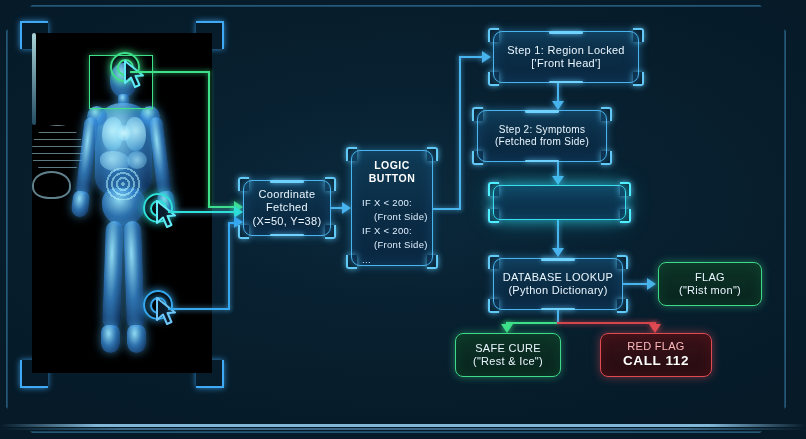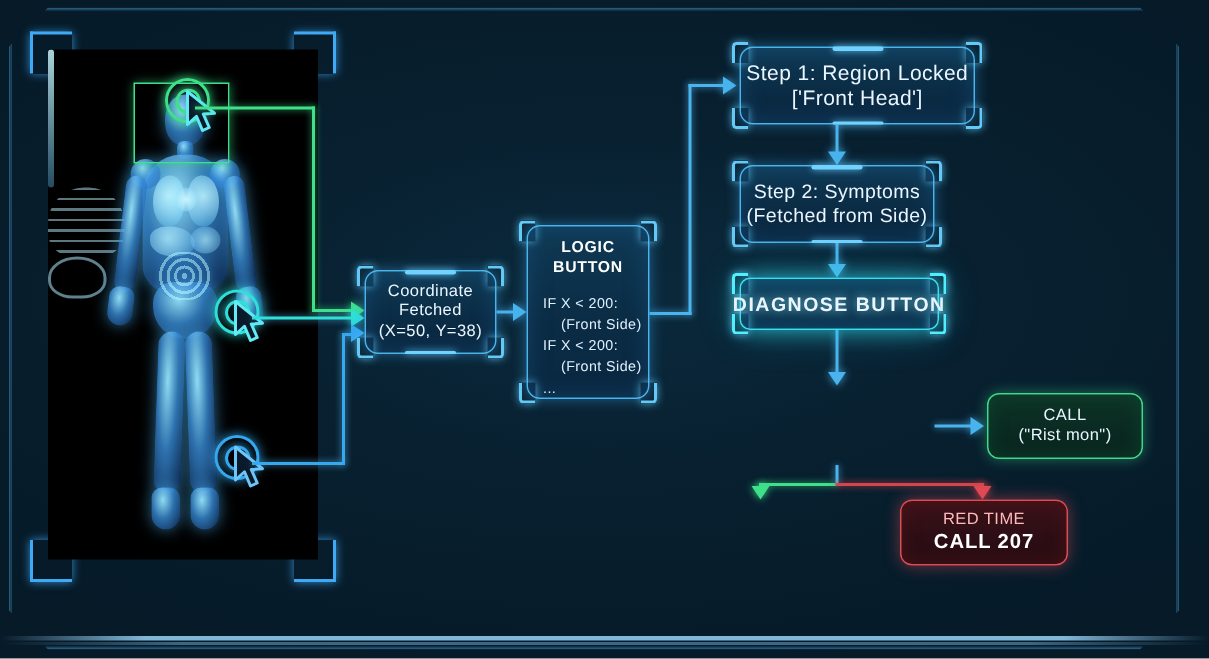--- a/index.html
+++ b/index.html
@@ -101,22 +101,22 @@
   .sb-tr{right:-6px;top:-4px;height:12px;border-left:none;border-bottom:none;border-radius:0 3px 0 0;}
   .sb-br{right:-6px;bottom:-4px;height:12px;border-left:none;border-top:none;border-radius:0 0 3px 0;}
 
   #n-coord{left:243px;top:180px;width:88px;height:56px;font-size:11px;}
   #n-router{left:351px;top:150px;width:82px;height:116px;align-items:flex-start;justify-content:flex-start;padding:8px 0 0 0;}
   #router-title{font-size:10.5px;font-weight:bold;letter-spacing:.5px;color:#ffffff;width:100%;text-align:center;}
   #router-rule{width:62px;height:1px;background:rgba(130,205,245,.65);margin:5px auto 6px auto;}
   #router-body{font-size:9.5px;color:#dff0ff;text-align:left;padding-left:10px;line-height:1.5;width:100%;box-sizing:border-box;}
   #router-body .ind{padding-left:12px;}
 
-  #n-step1{left:493px;top:31px;width:157px;height:52px;font-size:14px;}
-  #n-step2{left:493px;top:110px;width:130px;height:52px;font-size:13px;}
+  #n-step1{left:493px;top:31px;width:146px;height:52px;font-size:11px;}
+  #n-step2{left:477px;top:110px;width:130px;height:52px;font-size:10px;}
   #n-db{left:493px;top:258px;width:130px;height:52px;font-size:11px;}
 
   #n-diag{left:493px;top:185px;width:133px;height:35px;font-size:13px;font-weight:bold;letter-spacing:1px;
     background:linear-gradient(180deg,#10445f 0%,#0c3450 60%,#0b2e47 100%);
     border:1.8px solid #36e0f0;border-radius:7px;
     box-shadow:0 0 14px rgba(50,220,240,.7),0 0 26px rgba(40,190,220,.35),inset 0 0 14px rgba(20,110,150,.55);
     text-shadow:0 0 7px rgba(150,245,255,.85);}
 
   .green-node{
     background:linear-gradient(180deg,#0d3326 0%,#0a2a21 60%,#09251d 100%);
@@ -294,28 +294,41 @@
     <span class="side-brk sb-br"></span>
     <span class="ln">Step 2: Symptoms</span>
     <span class="ln">(Fetched from Side)</span>
   </div>
 
   <div class="node" id="n-diag">
     <span class="side-brk sb-tl" style="border-color:#4ef0ff;"></span>
     <span class="side-brk sb-bl" style="border-color:#4ef0ff;"></span>
     <span class="side-brk sb-tr" style="border-color:#4ef0ff;"></span>
     <span class="side-brk sb-br" style="border-color:#4ef0ff;"></span>
-    <span class="ln">DIAGNOSE BUTTON</span>
-  </div>
-
+  </div>
+
+  <div class="node blue-node" id="n-db">
+    <span class="brk brk-t"></span>
+    <span class="brk brk-b"></span>
+    <span class="side-brk sb-tl"></span>
+    <span class="side-brk sb-bl"></span>
+    <span class="side-brk sb-tr"></span>
+    <span class="side-brk sb-br"></span>
+    <span class="ln">DATABASE LOOKUP</span>
+    <span class="ln">(Python Dictionary)</span>
+  </div>
 
   <div class="node green-node" id="n-time">
-    <span class="ln">CALL</span>
+    <span class="ln">FLAG</span>
     <span class="ln">("Rist mon")</span>
   </div>
 
+  <div class="node green-node" id="n-safe">
+    <span class="ln">SAFE CURE</span>
+    <span class="ln">("Rest &amp; Ice")</span>
+  </div>
 
   <div class="node" id="n-red">
-    <span class="ln small">RED TIME</span>
-    <span class="ln big">CALL 207</span>
+    <span class="ln small">RED FLAG</span>
+    <span class="ln big">CALL 112</span>
   </div>
 
 </div>
 
 </body></html>

